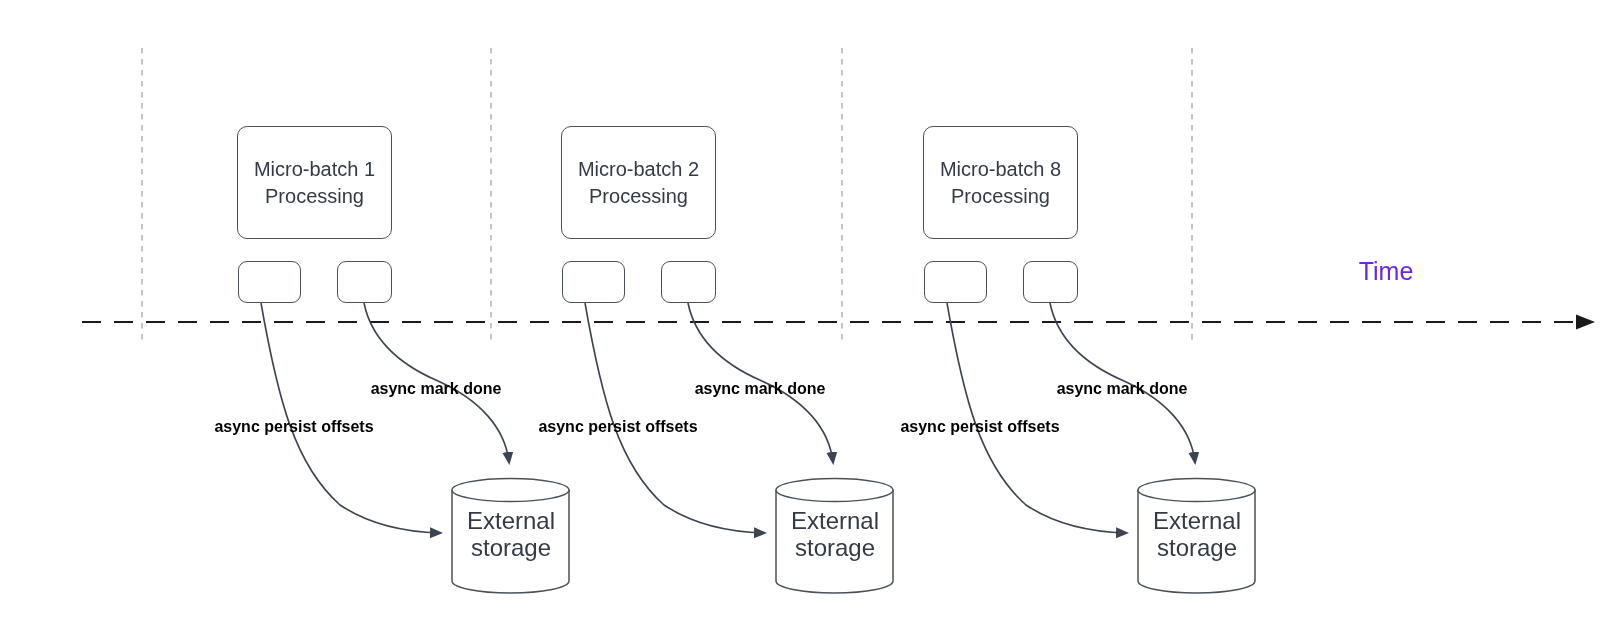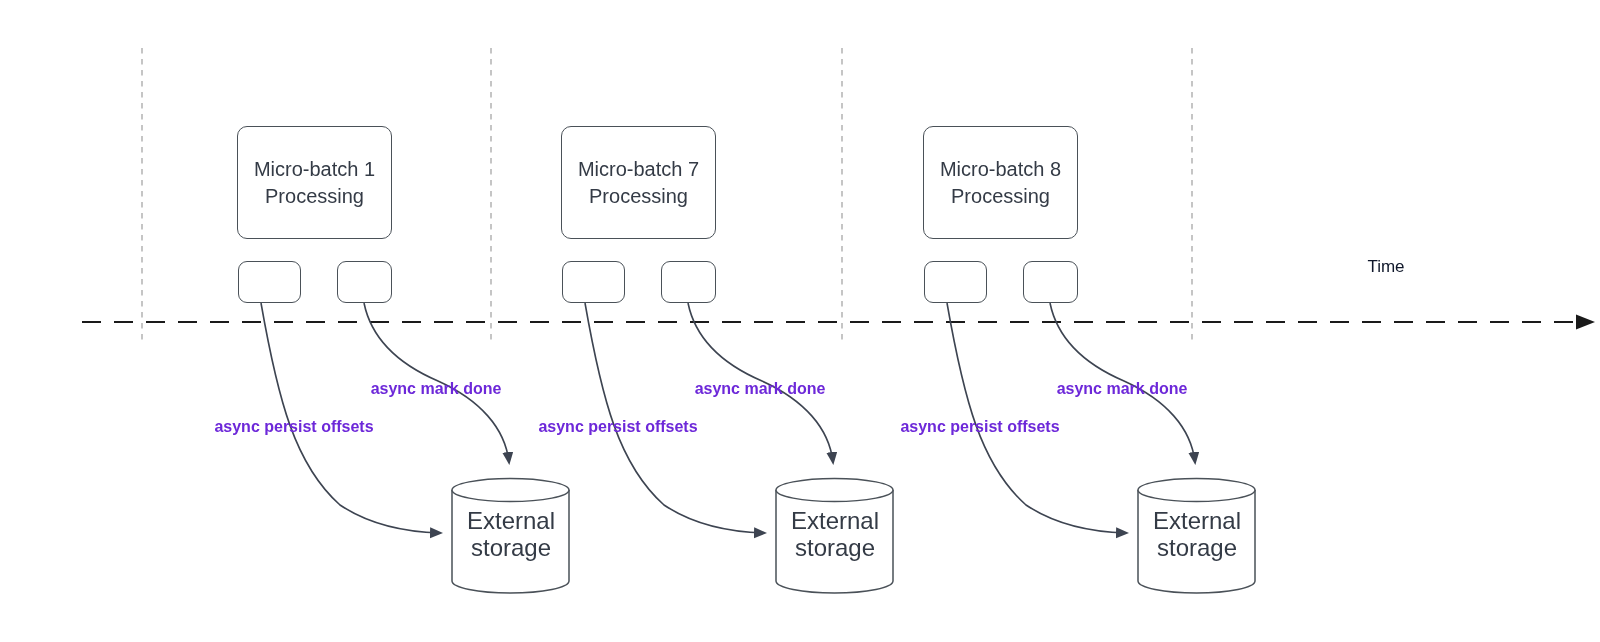--- a/index.html
+++ b/index.html
@@ -61,42 +61,42 @@
     border-radius: 9px;
     background: #ffffff;
   }
   .task-rect-a { left: 238px; width: 61px; }
   .task-rect-b { left: 337px; width: 53px; }
   .edge-label {
     position: absolute;
     transform: translateX(-50%);
     font-size: 16px;
     font-weight: bold;
-    color: #6d28d9;
+    color: #000000;
     white-space: nowrap;
   }
   .persist-label { left: 294px; top: 418px; }
   .mark-label { left: 436px; top: 380px; }
   .storage-label {
     position: absolute;
     left: 452px;
     top: 507px;
     width: 118px;
     text-align: center;
     font-size: 24px;
     line-height: 27px;
     color: #343b46;
   }
   .time-label {
     position: absolute;
     left: 1386px;
     top: 257px;
     transform: translateX(-50%);
-    font-size: 17px;
-    color: #0f172a;
+    font-size: 25px;
+    color: #6d28d9;
     white-space: nowrap;
   }
 </style>
 </head>
 <body>
 
 <div class="canvas">
 
   <svg class="svg-layer" width="1600" height="642">
     <defs>
@@ -150,21 +150,21 @@
     <div class="edge-label persist-label">async persist offsets</div>
     <div class="edge-label mark-label">async mark done</div>
     <div class="storage-label">
       <div>External</div>
       <div>storage</div>
     </div>
   </div>
 
   <div class="batch-group" style="left: 324px;">
     <div class="proc-box">
-      <div>Micro-batch 7</div>
+      <div>Micro-batch 2</div>
       <div>Processing</div>
     </div>
     <div class="task-rect task-rect-a"></div>
     <div class="task-rect task-rect-b"></div>
     <div class="edge-label persist-label">async persist offsets</div>
     <div class="edge-label mark-label">async mark done</div>
     <div class="storage-label">
       <div>External</div>
       <div>storage</div>
     </div>

